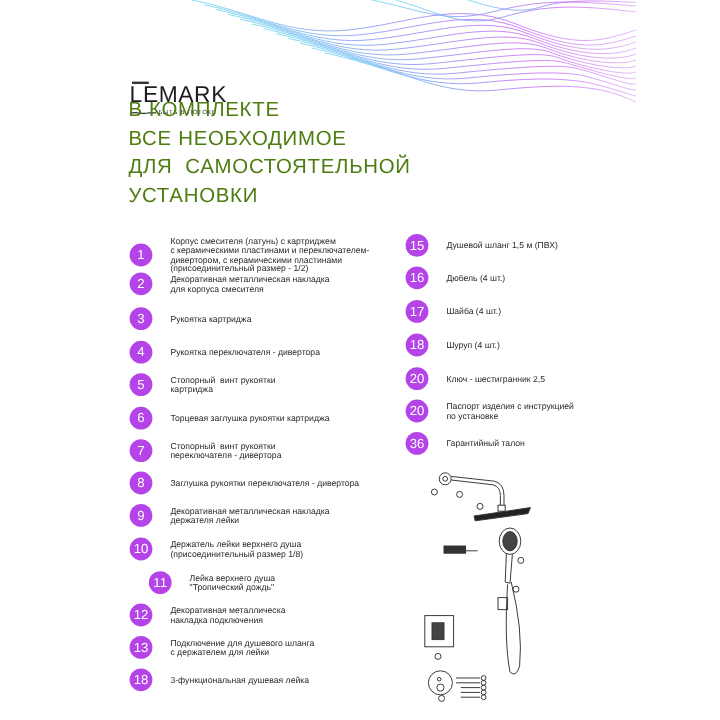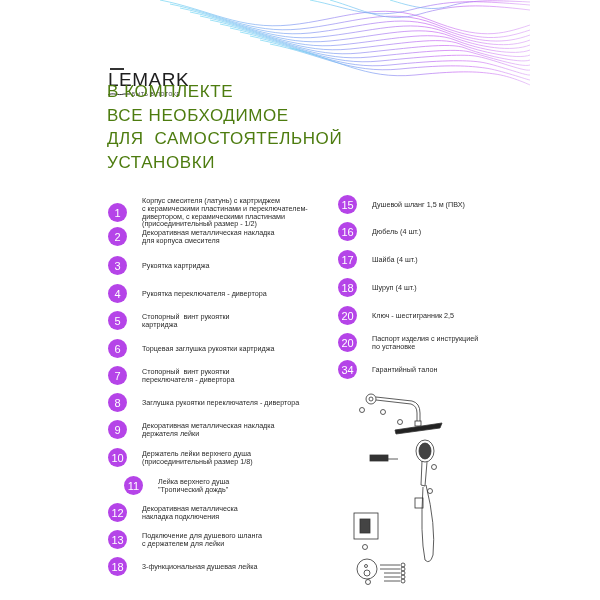--- a/index.html
+++ b/index.html
@@ -158,21 +158,21 @@
 <div class="item" style="left:338px;top:306px">
     <span class="badge">20</span>
     <span class="label">Ключ - шестигранник 2,5</span>
   </div>
 <div class="item" style="left:338px;top:333px">
     <span class="badge">20</span>
     <span class="label">Паспорт изделия с инструкцией
 по установке</span>
   </div>
 <div class="item" style="left:338px;top:360px">
-    <span class="badge">34</span>
+    <span class="badge">36</span>
     <span class="label">Гарантийный талон</span>
   </div>
 
 <svg class="diagram" viewBox="0 0 135 210">
   <g fill="none" stroke="#333" stroke-width="0.8">
 
     <circle cx="31" cy="14" r="5"></circle>
       <circle cx="31" cy="14" r="2"></circle>
     <path d="M36 12 L72 16 Q80 18 80 28 L80 36"></path>
     <path d="M36 15 L71 19 Q77 21 77 28 L77 36"></path>

